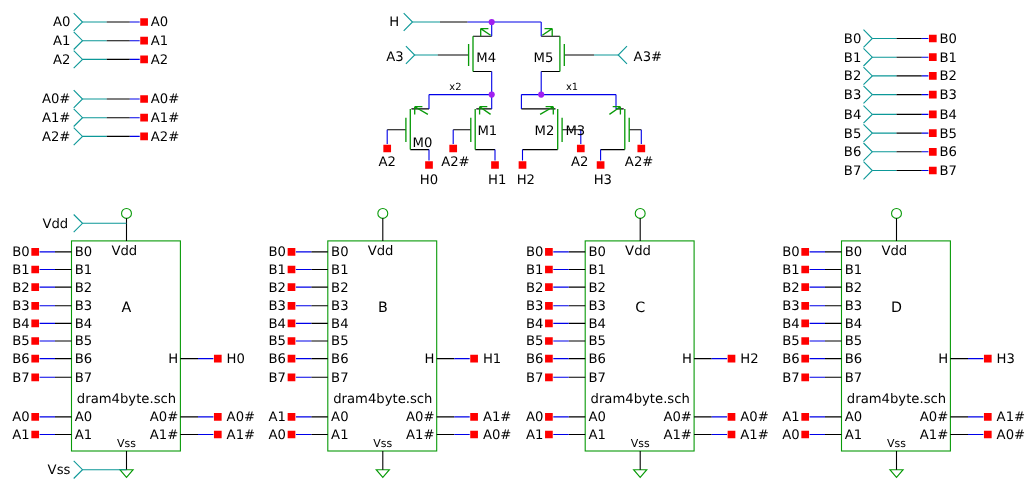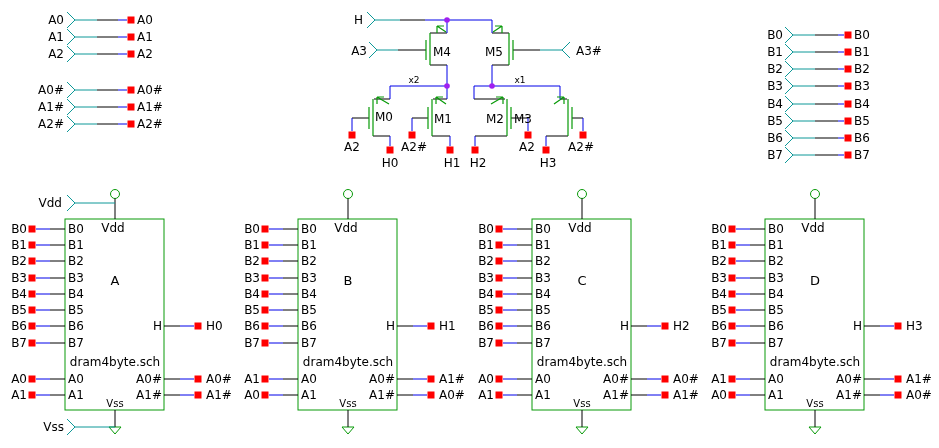--- a/index.html
+++ b/index.html
@@ -110,21 +110,21 @@
 <span class="t ll" style="left:854px;top:138px">B6</span>
 <span class="t ll" style="left:854px;top:155px">B7</span>
 
 <span class="t lr" style="left:363px;top:20px">H</span>
 <span class="t lr" style="left:367px;top:51px">A3</span>
 <span class="t ll" style="left:576px;top:51px">A3#</span>
 <span class="t ll" style="left:433px;top:52px">M4</span>
 <span class="t ll" style="left:485px;top:52px">M5</span>
 <span class="t lc s9" style="left:414px;top:80px">x2</span>
 <span class="t lc s9" style="left:520px;top:80px">x1</span>
-<span class="t ll" style="left:375px;top:117px">M0</span>
+<span class="t ll" style="left:375px;top:130px">M0</span>
 <span class="t ll" style="left:434px;top:119px">M1</span>
 <span class="t ll" style="left:486px;top:119px">M2</span>
 <span class="t ll" style="left:514px;top:119px">M3</span>
 <span class="t lc" style="left:352px;top:147px">A2</span>
 <span class="t lc" style="left:414px;top:147px">A2#</span>
 <span class="t lc" style="left:527px;top:147px">A2</span>
 <span class="t lc" style="left:581px;top:147px">A2#</span>
 <span class="t lc" style="left:390px;top:163px">H0</span>
 <span class="t lc" style="left:452px;top:163px">H1</span>
 <span class="t lc" style="left:478px;top:163px">H2</span>

